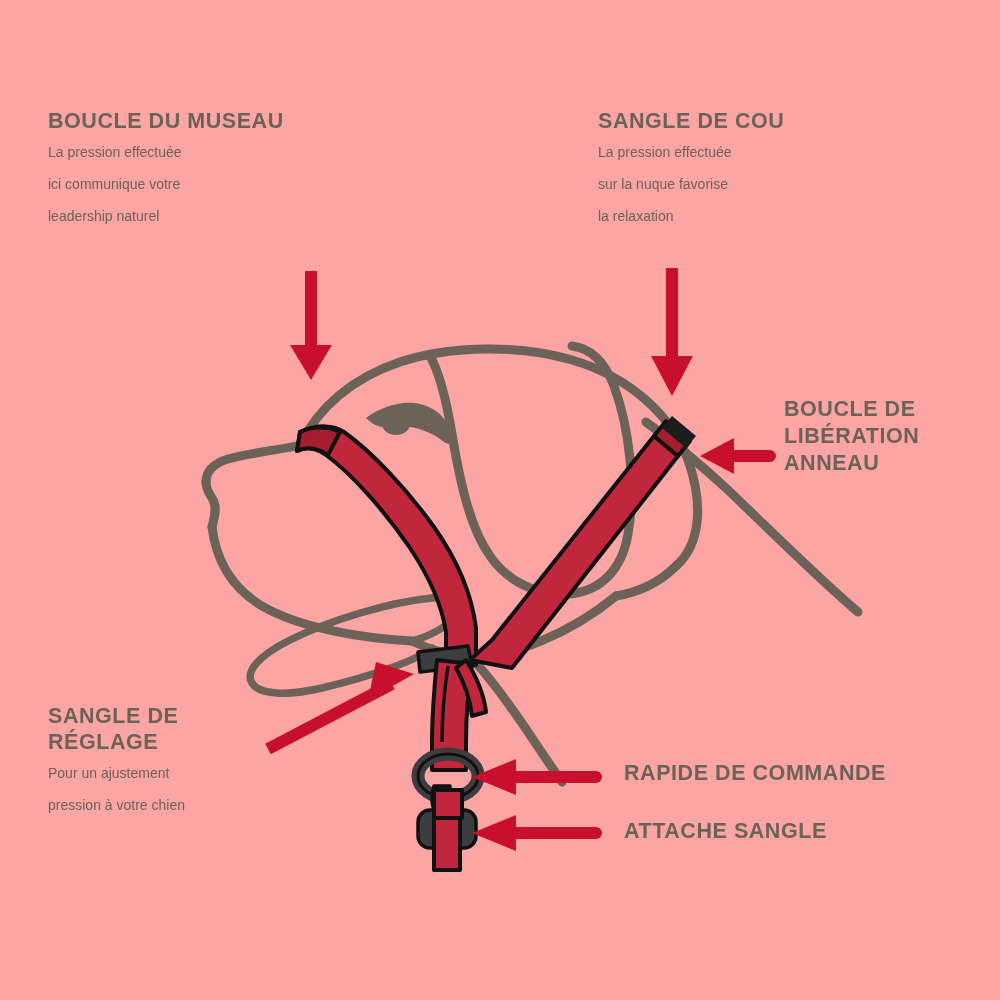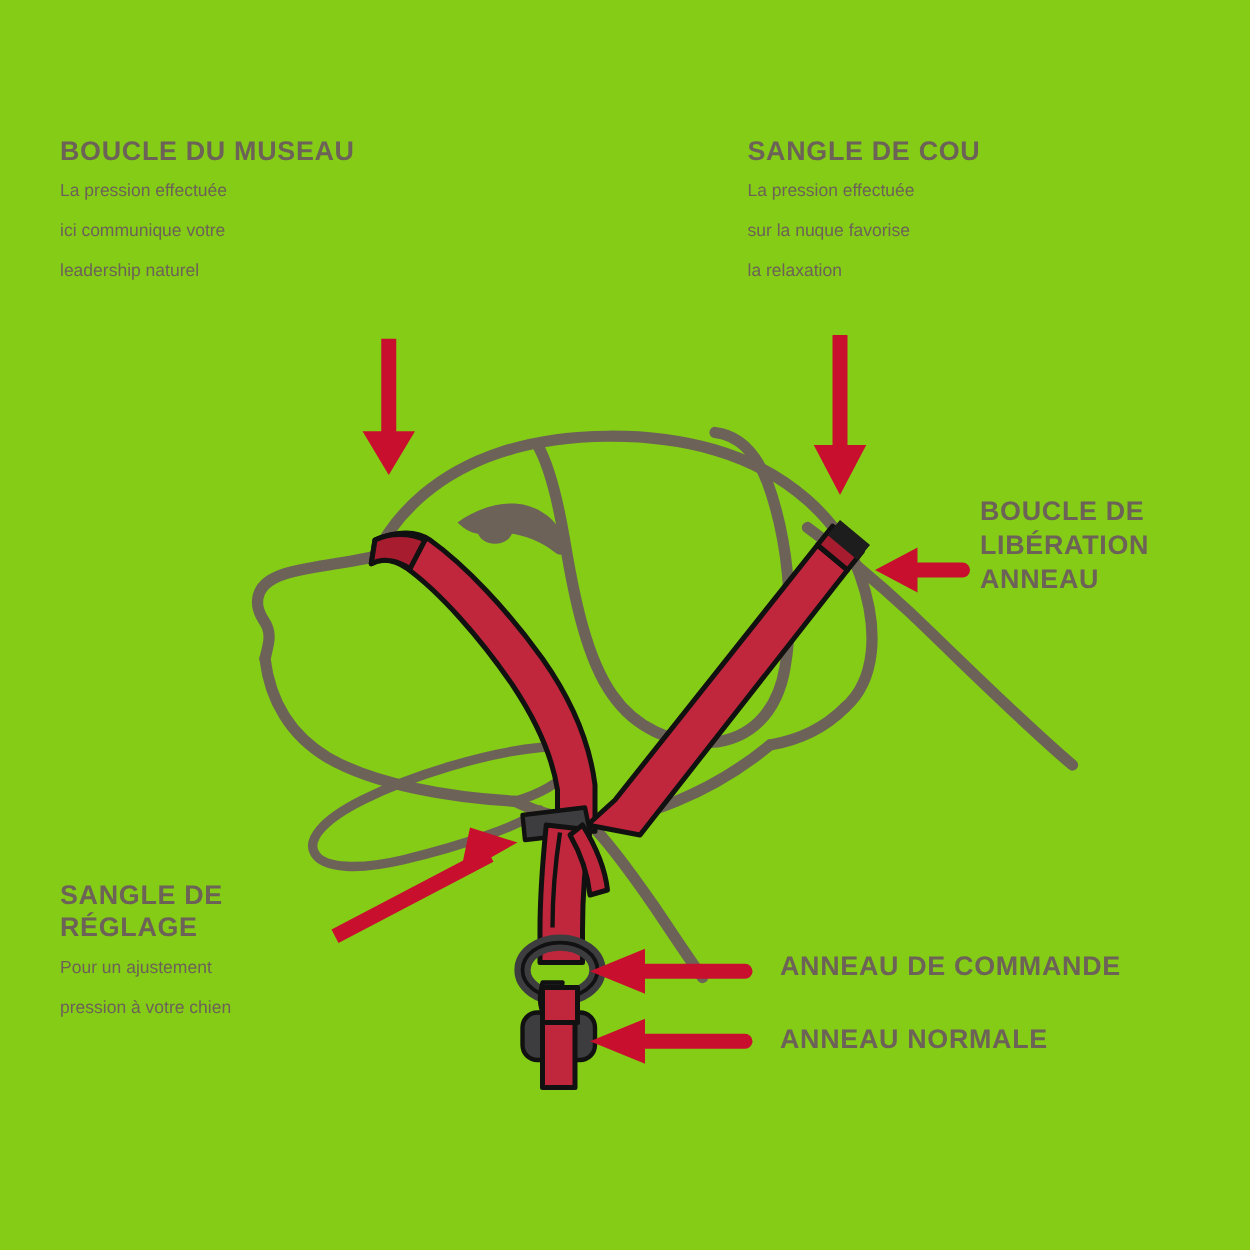--- a/index.html
+++ b/index.html
@@ -8,21 +8,21 @@
     padding: 0;
     background: #ffffff;
   }
   body {
     font-family: "Liberation Sans", sans-serif;
   }
   #page {
     position: relative;
     width: 1000px;
     height: 1000px;
-    background: #84cc16;
+    background: #fca5a5;
     overflow: hidden;
   }
   
   #illustration {
     position: absolute;
     left: 0;
     top: 0;
     width: 1000px;
     height: 1000px;
     pointer-events: none;
@@ -255,20 +255,20 @@
   </div>
 
   <div class="callout" id="callout-ring">
     <div class="title">SANGLE DE
 RÉGLAGE</div>
     <div class="body">Pour un ajustement
 pression à votre chien</div>
   </div>
 
   <div class="callout title-only" id="callout-control">
-    <div class="title">ANNEAU DE COMMANDE</div>
+    <div class="title">RAPIDE DE COMMANDE</div>
   </div>
 
   <div class="callout title-only" id="callout-attach">
-    <div class="title">ANNEAU NORMALE</div>
+    <div class="title">ATTACHE SANGLE</div>
   </div>
 
 </div>
 
 </body></html>

